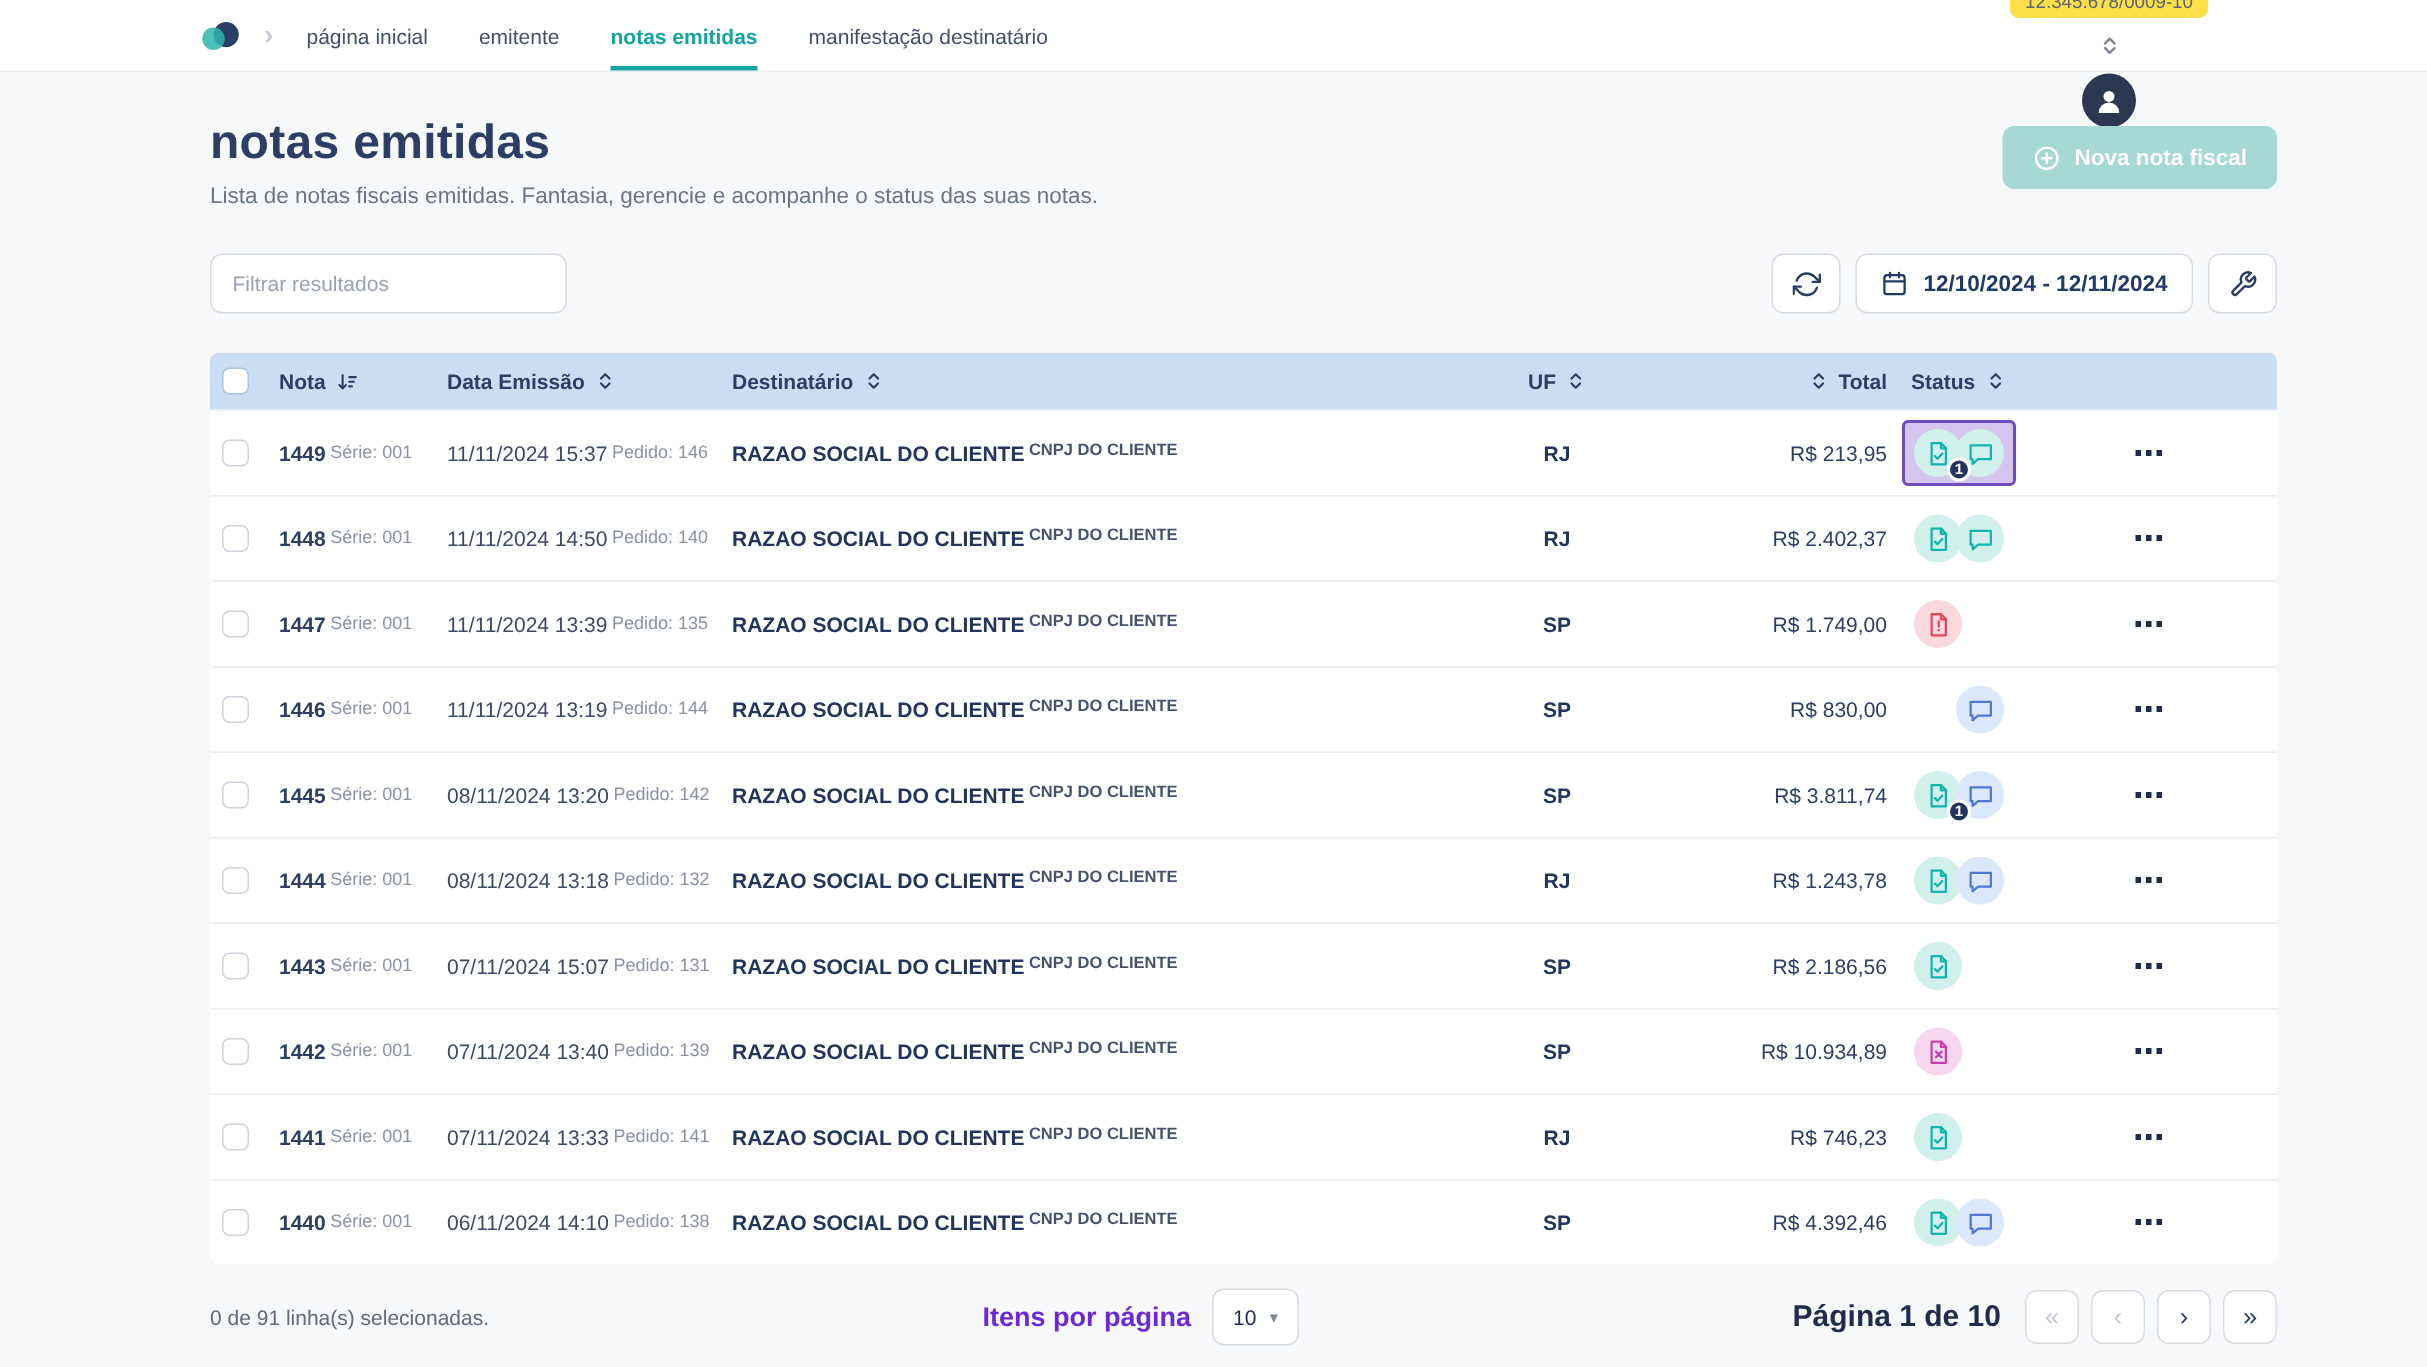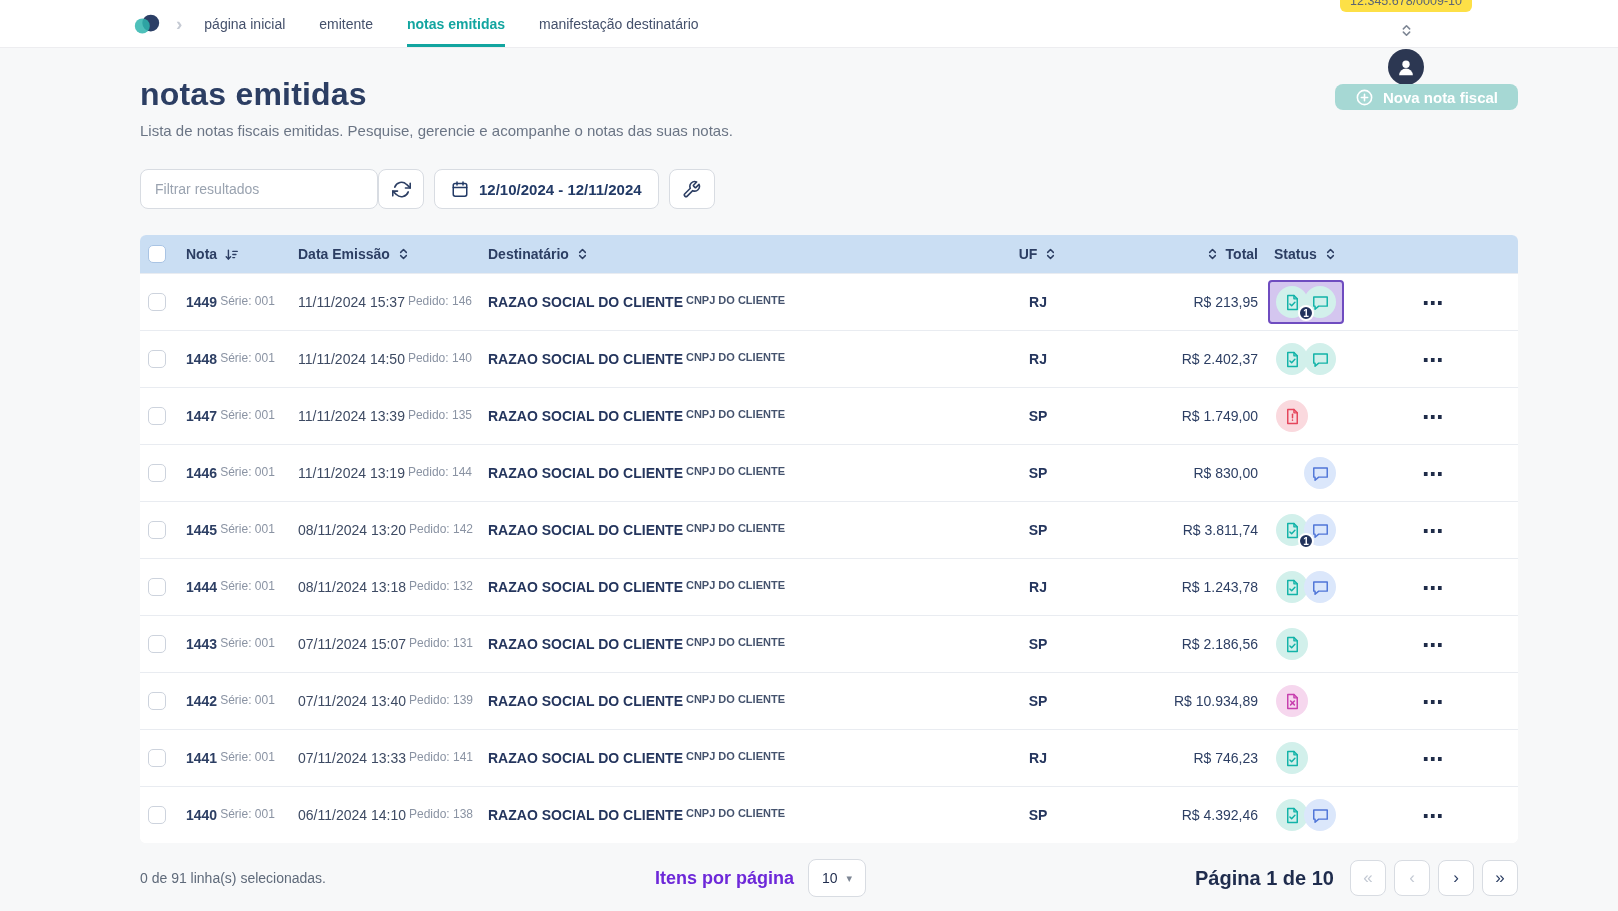--- a/index.html
+++ b/index.html
@@ -18,25 +18,25 @@
   .company-name{font-size:14px;font-weight:700;color:#1e3a70;}
   .company-badge{background:#fde047;color:#5c6574;font-size:12.5px;padding:4px 10px;border-radius:6px;}
   .switcher{color:#7d8694;display:flex;align-items:center;}
   .avatar{width:36px;height:36px;border-radius:50%;background:#2c3752;display:flex;align-items:center;justify-content:center;overflow:hidden;}
 
   
   .main{padding:28px 100px 0 140px;}
   .page-head{display:flex;justify-content:space-between;align-items:flex-start;}
   .page-title{font-size:32px;font-weight:700;color:#2c3e63;letter-spacing:.2px;}
   .page-subtitle{margin-top:9px;font-size:15px;color:#6b7585;}
-  .btn-new{margin-top:8px;height:26px;display:flex;align-items:center;gap:9px;background:#a6d8d4;color:#fff;border:none;border-radius:8px;padding:0 20px;font-size:15px;font-weight:700;}
+  .btn-new{margin-top:8px;height:42px;display:flex;align-items:center;gap:9px;background:#a6d8d4;color:#fff;border:none;border-radius:8px;padding:0 20px;font-size:15px;font-weight:700;}
   .btn-new .ic{display:flex;align-items:center;color:#fff;}
 
   
-  .filter-row{margin-top:30px;display:flex;align-items:center;}
+  .filter-row{margin-top:30px;display:flex;justify-content:space-between;align-items:center;}
   .filter-input{width:238px;height:40px;border:1px solid #d8dce2;border-radius:8px;background:#fff;padding:0 14px;font-size:14px;color:#2c3e63;outline:none;}
   .filter-input::placeholder{color:#9aa3b0;}
   .filter-right{display:flex;align-items:center;gap:10px;}
   .icon-btn{height:40px;min-width:46px;border:1px solid #d8dce2;background:#fff;border-radius:8px;display:flex;align-items:center;justify-content:center;color:#2c3e63;}
   .date-btn{height:40px;border:1px solid #d8dce2;background:#fff;border-radius:8px;display:flex;align-items:center;gap:10px;padding:0 16px;font-size:15px;font-weight:600;color:#223a66;}
 
   
   .table{margin-top:26px;border-radius:6px;overflow:hidden;background:#fff;}
   .trow{display:grid;grid-template-columns:46px 112px 190px 1fr 100px 180px 140px 110px;align-items:center;}
   .thead{background:#cadef3;height:38px;font-size:14px;font-weight:700;color:#2c3e63;}
@@ -115,21 +115,21 @@
           </svg>
         </span>
       </span>
   </div>
 </header>
 
 <main class="main" data-interactable="false">
   <div class="page-head" data-interactable="false">
     <div>
       <h1 class="page-title" data-interactable="false">notas emitidas</h1>
-      <p class="page-subtitle" data-interactable="false">Lista de notas fiscais emitidas. Pesquise, gerencie e acompanhe o notas das suas notas.</p>
+      <p class="page-subtitle" data-interactable="false">Lista de notas fiscais emitidas. Fantasia, gerencie e acompanhe o status das suas notas.</p>
     </div>
     <button class="btn-new" data-interactable="true">
       <span class="ic" data-interactable="false">
           <svg width="19" height="19" viewBox="0 0 24 24" stroke="currentColor" fill="none" stroke-linecap="round" stroke-linejoin="round" stroke-width="2">
             <circle cx="12" cy="12" r="9"></circle>
             <path d="M12 8v8M8 12h8"></path>
           </svg>
         </span>
       <span data-interactable="false">Nova nota fiscal</span>
     </button>

